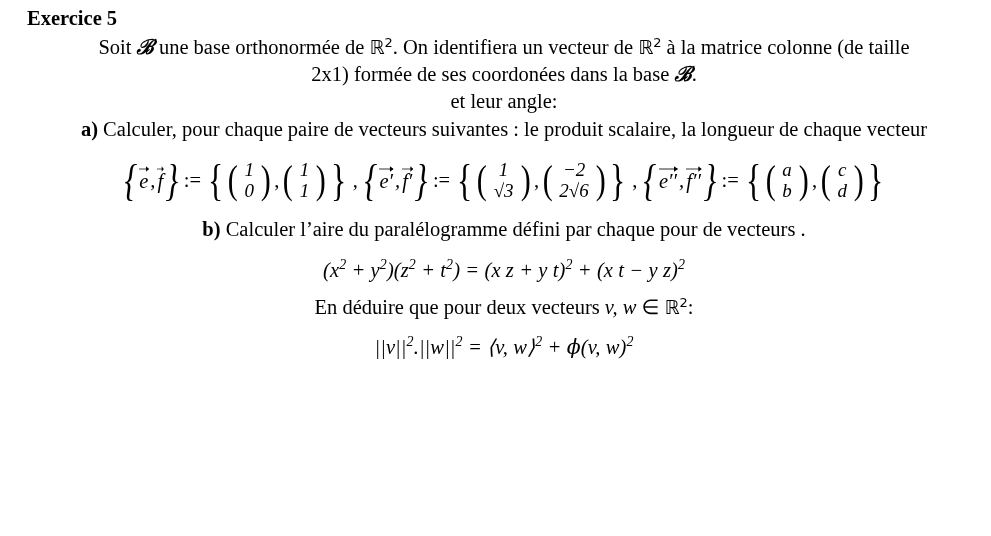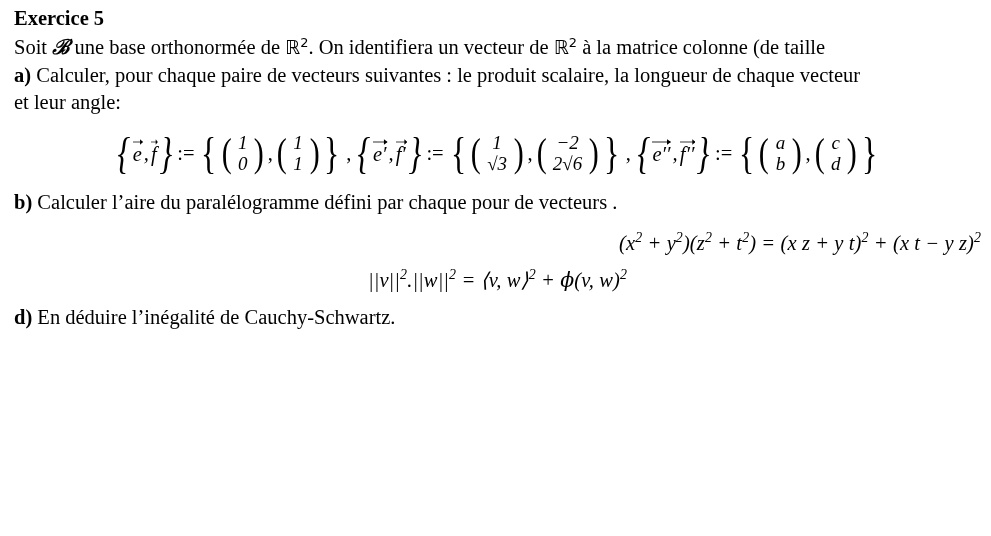--- a/index.html
+++ b/index.html
@@ -11,34 +11,34 @@
     height: 536px;
     background: #ffffff;
     font-family: "Liberation Serif", serif;
     color: #000000;
     overflow: hidden;
   }
   .page {
     position: relative;
     width: 991px;
     height: 536px;
-    padding: 6px 10px 0 14px;
+    padding: 6px 10px 0 27px;
     box-sizing: border-box;
   }
   .title {
     font-weight: bold;
     font-size: 20.5px;
     line-height: 1.25;
     margin: 0 0 2px 0;
   }
   .para {
     font-size: 20.5px;
     line-height: 1.32;
     margin: 0;
-    text-align: left;
+    text-align: center;
   }
   .para.tight {
     margin-top: 1px;
   }
   .lead {
     font-weight: bold;
   }
   .cal {
     font-family: "DejaVu Serif", serif;
     font-style: italic;
@@ -51,21 +51,21 @@
   sup.e { font-size: 0.68em; vertical-align: super; }
 
   
   .display {
     display: flex;
     justify-content: center;
     align-items: center;
     font-size: 20.5px;
   }
   .d1 { margin: 16px 0 14px 0; }
-  .d2 { margin: 14px 0 12px 0; justify-content: flex-end; }
+  .d2 { margin: 14px 0 12px 0; }
   .d3 { margin: 13px 0 12px 0; }
 
   
   .paren {
     display: inline-flex;
     align-items: center;
     vertical-align: middle;
   }
   .paren .lp, .paren .rp {
     font-size: 40px;
@@ -128,26 +128,29 @@
 </head>
 <body>
 
 <div class="page">
 
   <div class="title">Exercice 5</div>
 
   <p class="para">
     <span>Soit </span><span class="cal">ℬ</span><span> une base orthonormée de </span><span class="bb nowrap"><span>ℝ</span><sup class="e">2</sup></span><span>. On identifiera un vecteur de </span><span class="bb nowrap"><span>ℝ</span><sup class="e">2</sup></span><span> à la matrice colonne (de taille</span>
   </p>
-
+  <p class="para">
+    <span>2x1) formée de ses coordonées dans la base </span><span class="cal">ℬ</span><span>.</span>
+  </p>
+
+  <p class="para">
+    <span>et leur angle:</span>
+  </p>
   <p class="para tight">
     <span class="lead">a)</span><span> Calculer, pour chaque paire de vecteurs suivantes : le produit scalaire, la longueur de chaque vecteur</span>
-  </p>
-  <p class="para">
-    <span>et leur angle:</span>
   </p>
 
   <div class="display d1">
 
     <span class="setgrp">
       <span class="vecname">
         <span class="brace">{</span>
         <span class="arrowed">
           <span class="vbar">
               <svg viewBox="0 0 20 7" preserveAspectRatio="none">
@@ -290,25 +293,25 @@
     <span class="lead">b)</span><span> Calculer l’aire du paralélogramme défini par chaque pour de vecteurs .</span>
   </p>
 
 
   <div class="display d2">
     <span class="eqline">
       <span class="math">(x<sup class="e">2</sup> + y<sup class="e">2</sup>)(z<sup class="e">2</sup> + t<sup class="e">2</sup>) = (x z + y t)<sup class="e">2</sup> + (x t − y z)<sup class="e">2</sup></span>
     </span>
   </div>
 
+  <p class="para">
+    <span>En déduire que pour deux vecteurs </span><span class="math">v, w</span><span> ∈ </span><span class="bb nowrap"><span>ℝ</span><sup class="e">2</sup></span><span>:</span>
+  </p>
 
   <div class="display d3">
     <span class="eqline">
       <span class="math">||v||<sup class="e">2</sup>.||w||<sup class="e">2</sup> = ⟨v, w⟩<sup class="e">2</sup> + <span class="phi">ϕ</span>(v, w)<sup class="e">2</sup></span>
     </span>
   </div>
 
 
-  <p class="para">
-    <span class="lead">d)</span><span> En déduire l’inégalité de Cauchy-Schwartz.</span>
-  </p>
 
 </div>
 
 </body></html>

